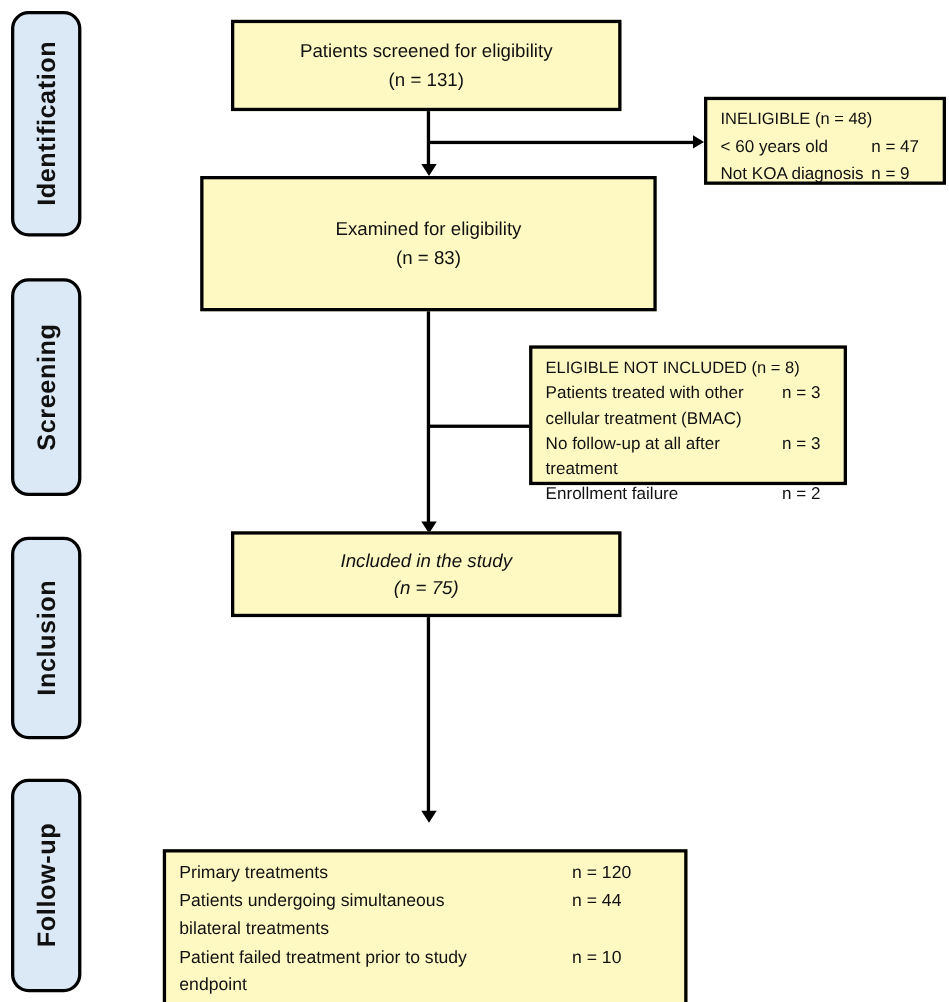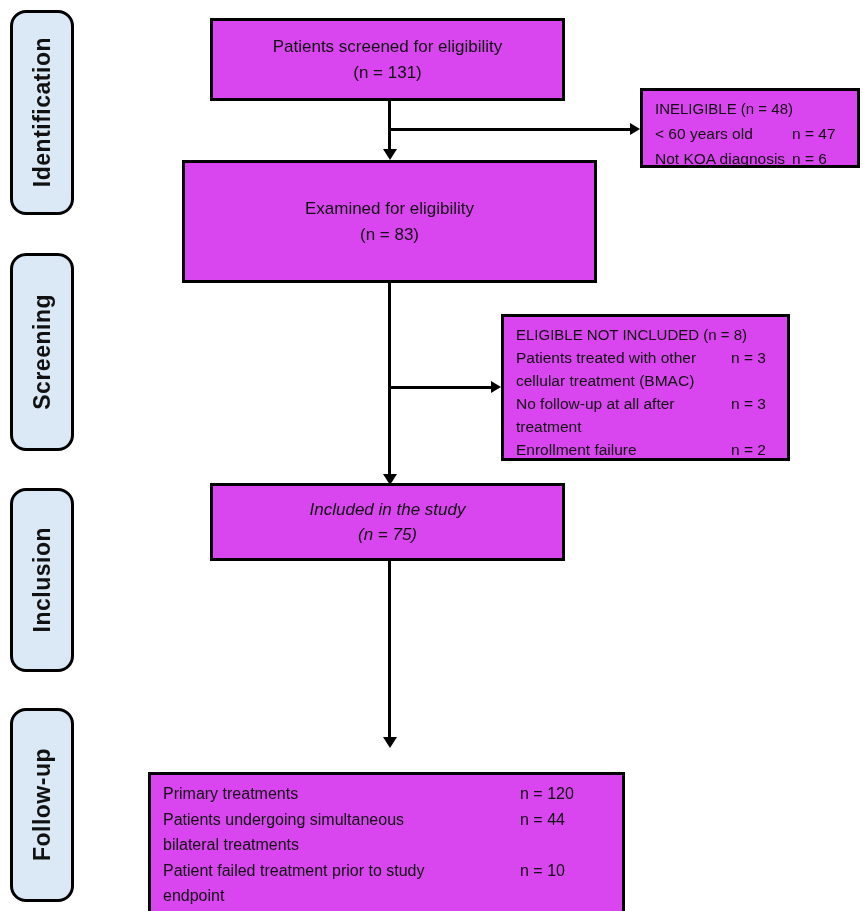--- a/index.html
+++ b/index.html
@@ -29,21 +29,21 @@
     writing-mode: vertical-rl;
     transform: rotate(180deg);
     font-weight: bold;
     font-size: 23px;
     letter-spacing: 0.5px;
     white-space: nowrap;
   }
   
   .fbox {
     position: absolute;
-    background: #d946ef;
+    background: #fef9c3;
     border: 3px solid #000;
     box-sizing: border-box;
   }
   .center-box {
     display: flex;
     flex-direction: column;
     align-items: center;
     justify-content: center;
     text-align: center;
     font-size: 17px;
@@ -112,36 +112,36 @@
   <div class="arrow-right" style="left:630px;top:123px;"></div>
 
   <div class="fbox list-box ineligible-box" style="left:640px;top:88px;width:220px;height:80px;">
     <div class="ltitle">INELIGIBLE (n = 48)</div>
     <div class="lrow">
       <span class="llabel">&lt; 60 years old</span>
       <span class="lvalue">n = 47</span>
     </div>
     <div class="lrow">
       <span class="llabel">Not KOA diagnosis</span>
-      <span class="lvalue">n = 6</span>
+      <span class="lvalue">n = 9</span>
     </div>
   </div>
 
   <div class="fbox center-box" style="left:182px;top:160px;width:415px;height:123px;">
     <div>Examined for eligibility</div>
     <div>(n = 83)</div>
   </div>
 
   <div class="vline" style="left:388px;top:283px;height:193px;"></div>
   <div class="arrow-down" style="left:383px;top:474px;"></div>
 
   <div class="hline" style="left:390px;top:386px;width:103px;"></div>
   <div class="arrow-right" style="left:491px;top:381px;"></div>
 
-  <div class="fbox list-box eligible-box" style="left:501px;top:314px;width:289px;height:147px;">
+  <div class="fbox list-box eligible-box" style="left:481px;top:314px;width:289px;height:127px;">
     <div class="ltitle">ELIGIBLE NOT INCLUDED (n = 8)</div>
     <div class="lrow">
       <span class="llabel">Patients treated with other cellular treatment (BMAC)</span>
       <span class="lvalue">n = 3</span>
     </div>
     <div class="lrow">
       <span class="llabel">No follow-up at all after treatment</span>
       <span class="lvalue">n = 3</span>
     </div>
     <div class="lrow">

